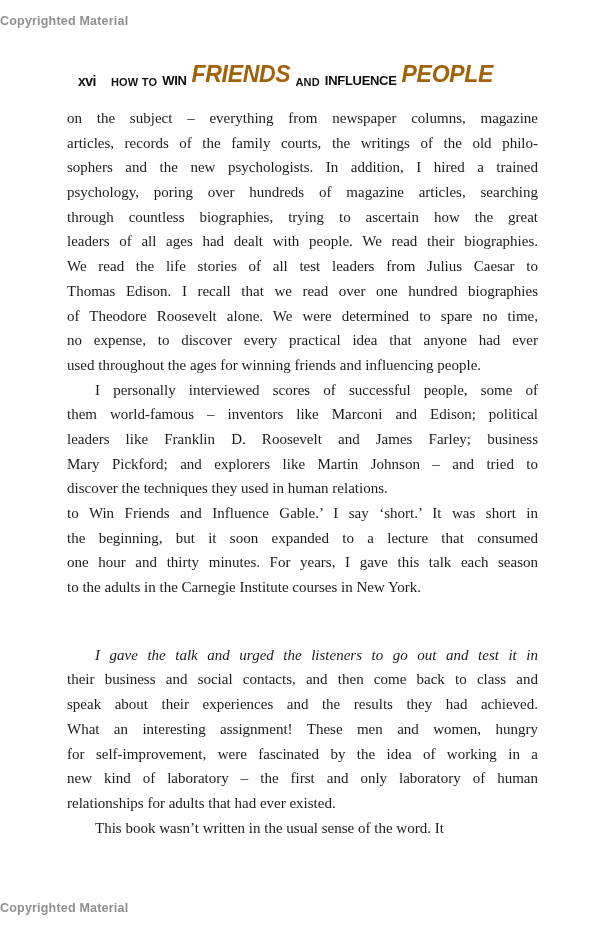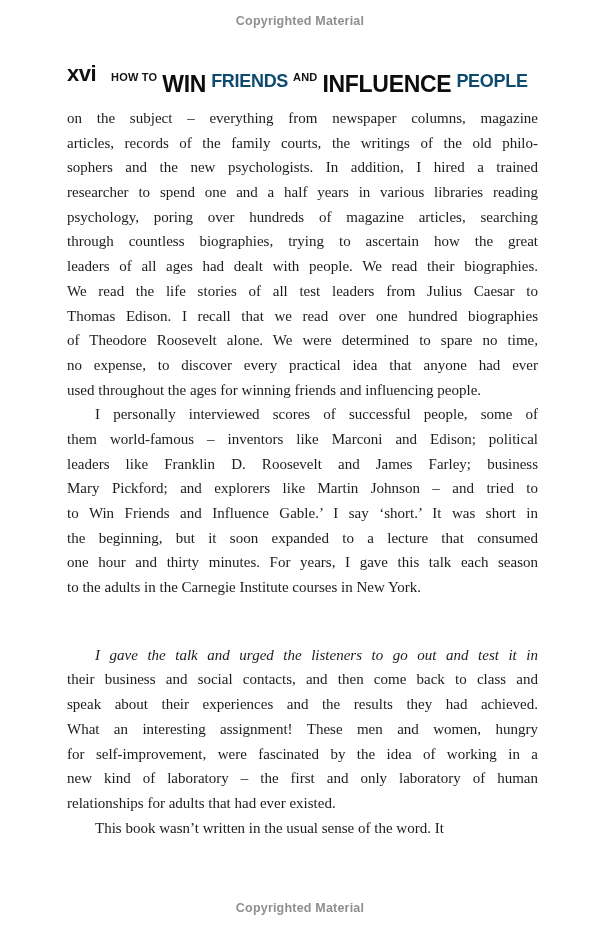--- a/index.html
+++ b/index.html
@@ -9,21 +9,20 @@
     height: 936px;
     position: relative;
     font-family: "Liberation Serif", serif;
     overflow: hidden;
   }
 
   .notice {
     position: absolute;
     left: 0;
     width: 600px;
-    text-align: center;
     font-family: "Liberation Sans", sans-serif;
     font-weight: 700;
     font-size: 12.5px;
     color: #8f8f8f;
     letter-spacing: 0.2px;
   }
   .notice.top { top: 14px; }
   .notice.bottom { top: 901px; }
 
   .page-header {
@@ -31,41 +30,43 @@
     left: 67px;
     top: 61px;
     display: flex;
     align-items: baseline;
     white-space: nowrap;
     font-family: "Liberation Sans", sans-serif;
     font-weight: 700;
     color: #111111;
   }
   .page-num {
-    font-size: 22px;
+    font-size: 14px;
     letter-spacing: -0.5px;
     margin-right: 10px;
     text-transform: lowercase;
+    margin-left: 11px;
   }
-  .book-title { display: flex; align-items: flex-start; }
+  .book-title { display: flex; align-items: flex-end; }
   .seg { display: inline-block; letter-spacing: -0.3px; }
   .seg.small-black {
     font-size: 11px;
     color: #111111;
     margin: 0 5px;
     letter-spacing: 0.2px;
   }
   .seg.large-black {
-    font-size: 23px;
+    font-size: 13px;
     color: #0d0d0d;
   }
   .seg.large-gray {
-    font-size: 18px;
-    color: #0c4a6e;
+    font-size: 23px;
+    color: #a16207;
     margin-left: 5px;
+    font-style: italic;
   }
   .seg.large-black + .seg.large-gray { margin-left: 5px; }
 
   .body-text {
     position: absolute;
     left: 67px;
     top: 106px;
     width: 471px;
     font-size: 15px;
     line-height: 24.7px;
@@ -98,35 +99,35 @@
       <span class="seg large-black">INFLUENCE</span>
       <span class="seg large-gray">PEOPLE</span>
     </span>
 </div>
 
 <div class="body-text">
     <div class="para">
       <div class="line">on the subject – everything from newspaper columns, magazine</div>
       <div class="line">articles, records of the family courts, the writings of the old philo-</div>
       <div class="line">sophers and the new psychologists. In addition, I hired a trained</div>
-      <div class="line">researcher to spend one and a half years in various libraries reading</div>
       <div class="line">psychology, poring over hundreds of magazine articles, searching</div>
       <div class="line">through countless biographies, trying to ascertain how the great</div>
       <div class="line">leaders of all ages had dealt with people. We read their biographies.</div>
       <div class="line">We read the life stories of all test leaders from Julius Caesar to</div>
       <div class="line">Thomas Edison. I recall that we read over one hundred biographies</div>
       <div class="line">of Theodore Roosevelt alone. We were determined to spare no time,</div>
       <div class="line">no expense, to discover every practical idea that anyone had ever</div>
       <div class="line last">used throughout the ages for winning friends and influencing people.</div>
     </div>
     <div class="para">
       <div class="line indent">I personally interviewed scores of successful people, some of</div>
       <div class="line">them world-famous – inventors like Marconi and Edison; political</div>
       <div class="line">leaders like Franklin D. Roosevelt and James Farley; business</div>
       <div class="line">Mary Pickford; and explorers like Martin Johnson – and tried to</div>
+      <div class="line last">discover the techniques they used in human relations.</div>
     </div>
     <div class="para">
       <div class="line">to Win Friends and Influence Gable.’ I say ‘short.’ It was short in</div>
       <div class="line">the beginning, but it soon expanded to a lecture that consumed</div>
       <div class="line">one hour and thirty minutes. For years, I gave this talk each season</div>
       <div class="line last">to the adults in the Carnegie Institute courses in New York.</div>
     </div>
     <div class="para">
       <div class="line italic indent">I gave the talk and urged the listeners to go out and test it in</div>
       <div class="line">their business and social contacts, and then come back to class and</div>

